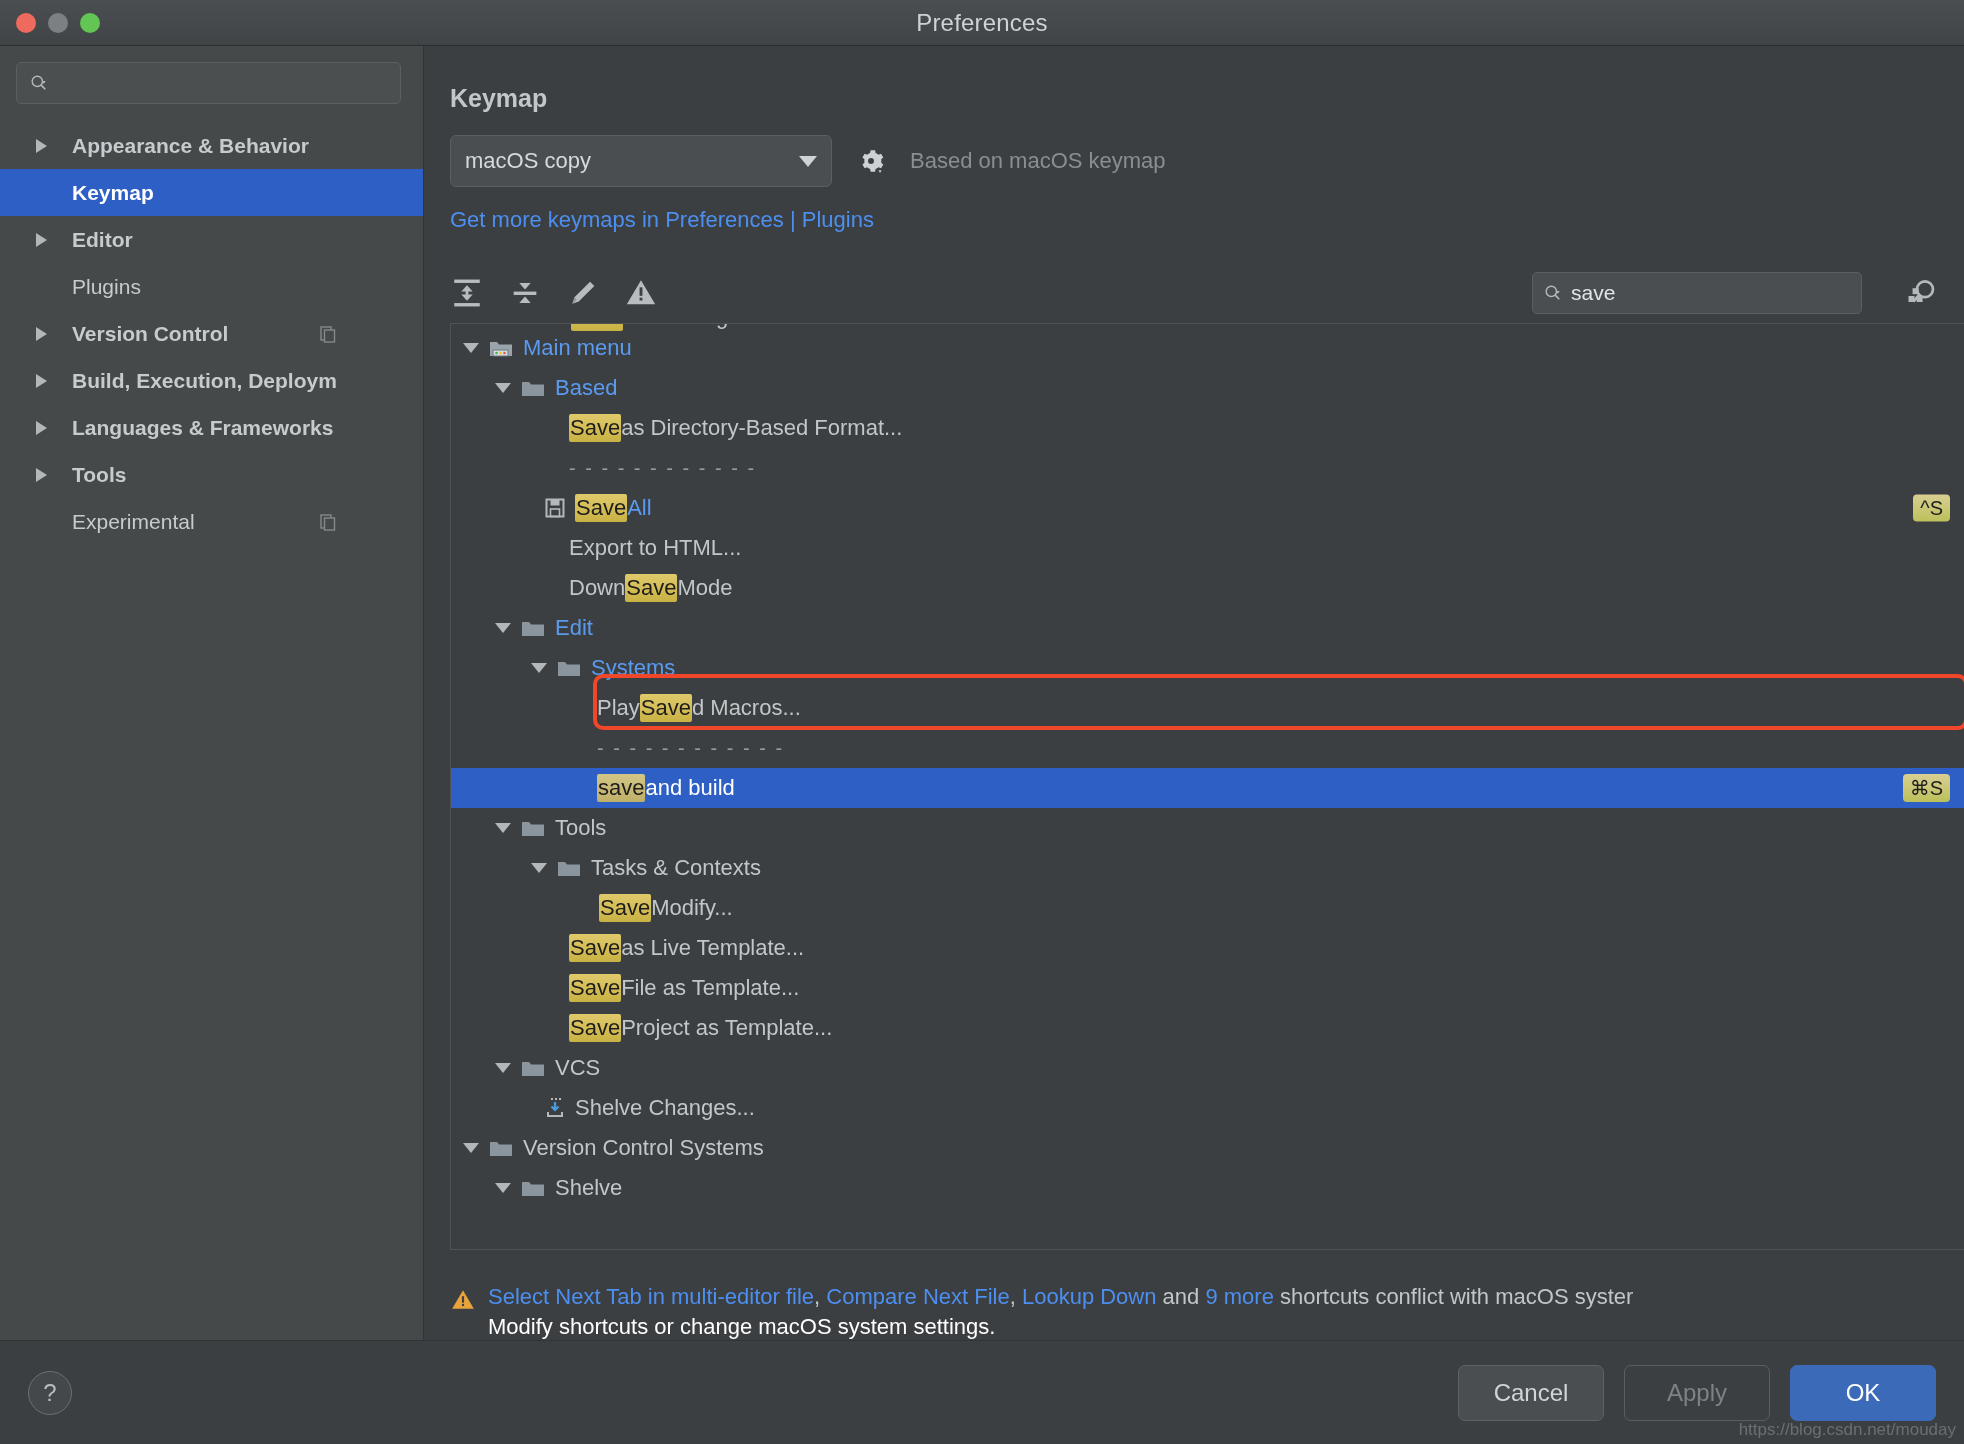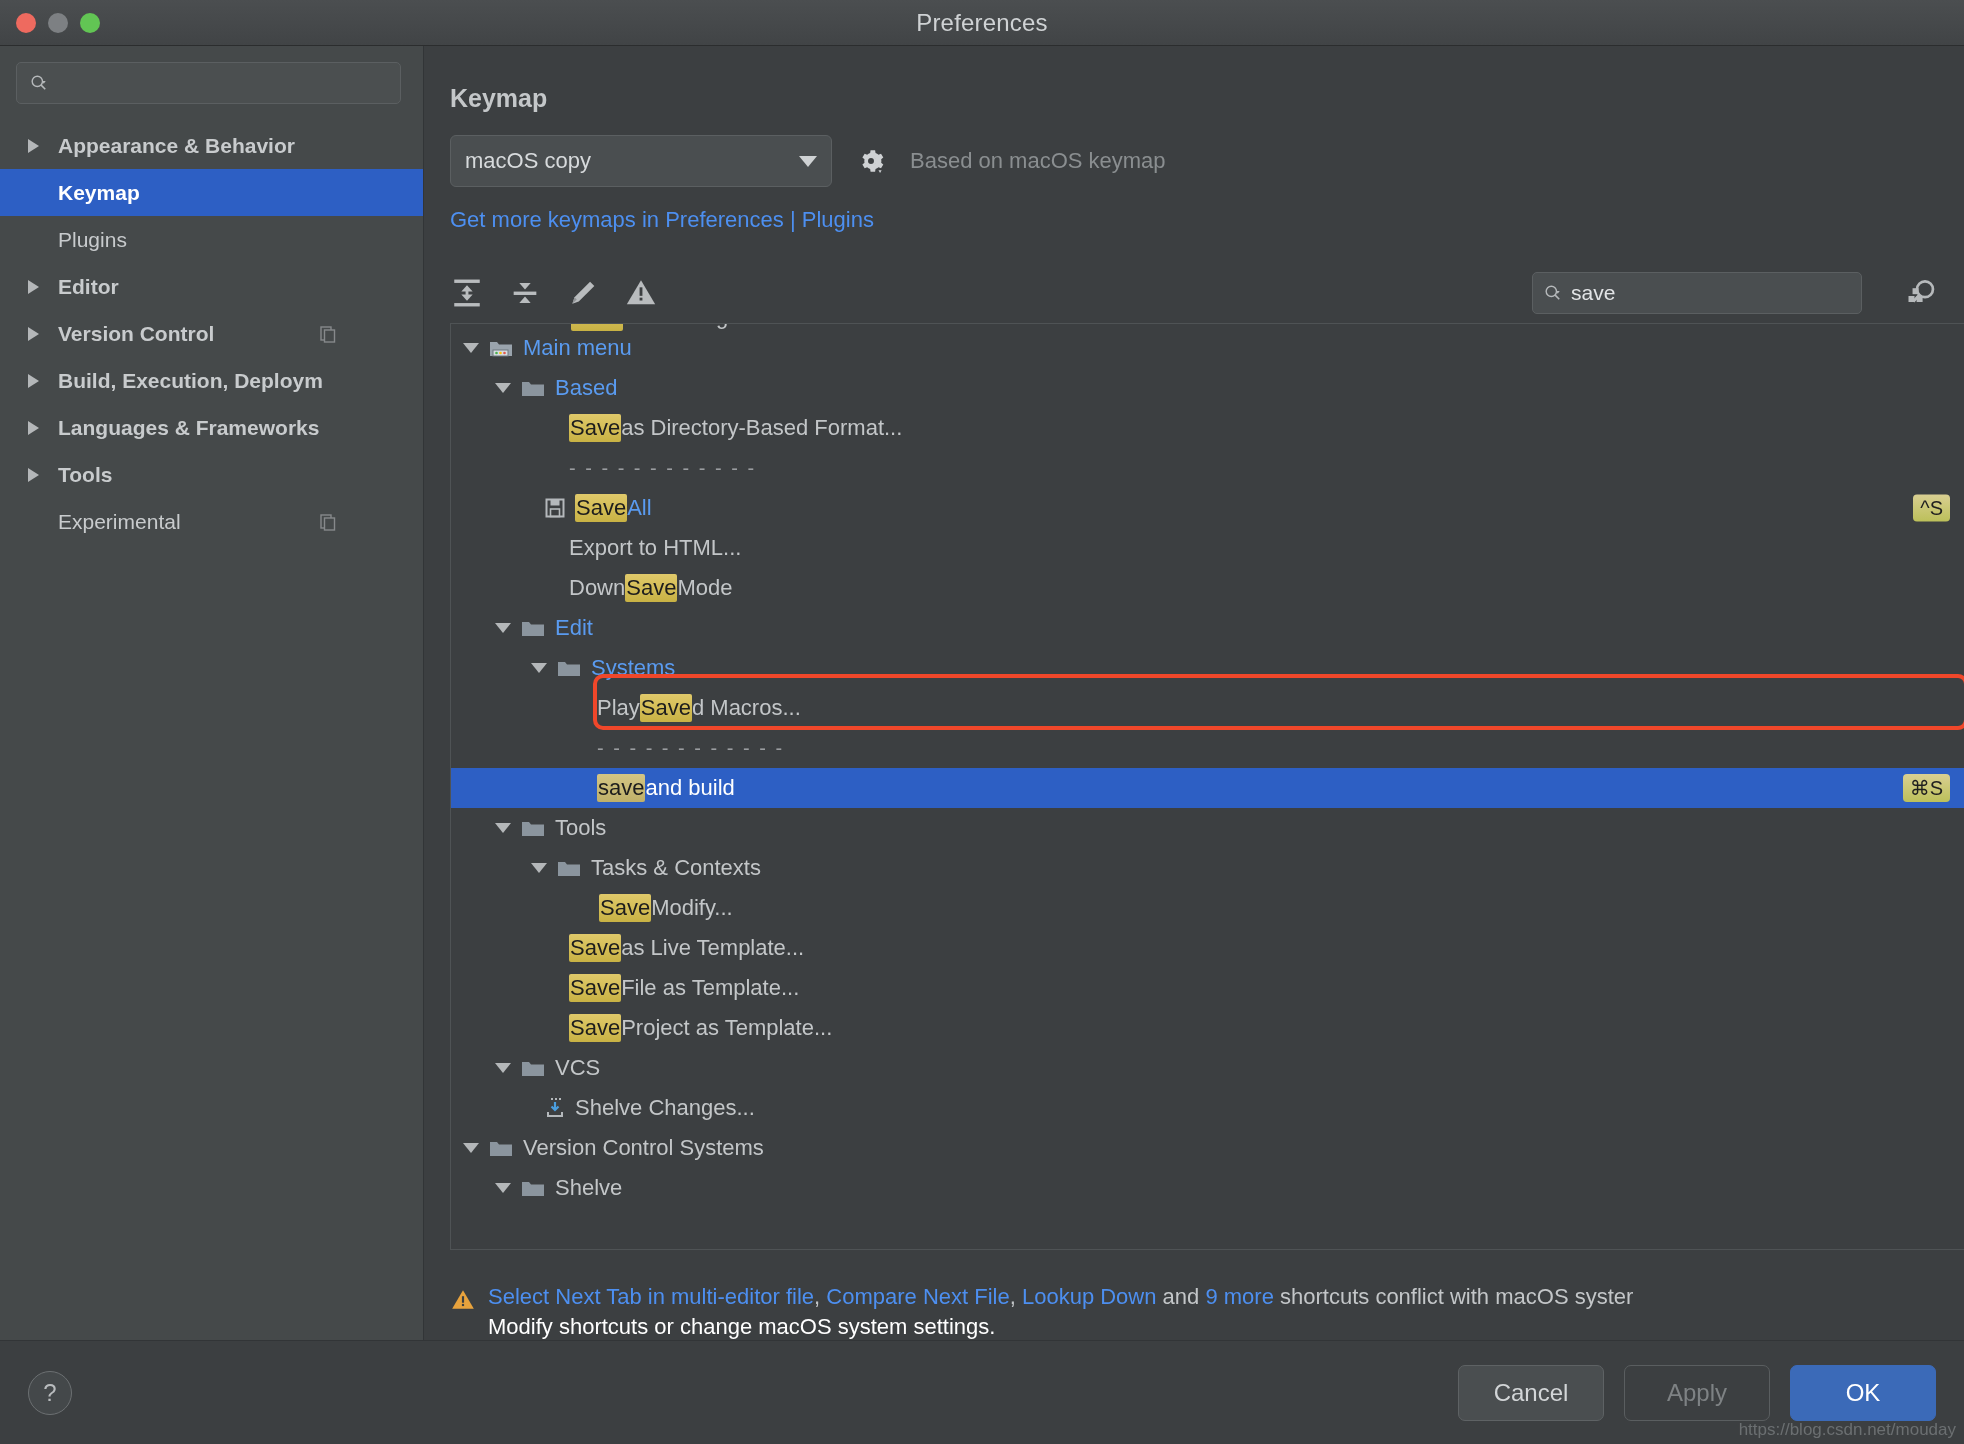--- a/index.html
+++ b/index.html
@@ -48,21 +48,21 @@
     padding: 0 12px; gap: 6px;
   }
   .sb-search input {
     flex: 1; background: transparent; border: 0; outline: 0;
     color: #d6d6d6; font-size: 17px; font-family: "Liberation Sans", sans-serif;
   }
   .magn { width: 20px; height: 20px; flex: 0 0 20px; }
   .nav { margin-top: 8px; }
   .nav-item {
     height: 47px; display: flex; align-items: center;
-    padding-left: 28px; gap: 19px; color: #c8cbcd; font-size: 21px;
+    padding-left: 36px; gap: 25px; color: #c8cbcd; font-size: 21px;
     position: relative; cursor: default;
   }
   .nav-item.bold { font-weight: bold; }
   .nav-item.selected { background: #2d5fc4; color: #ffffff; }
   .nav-item .arrow {
     width: 0; height: 0; flex: 0 0 11px;
     border-left: 11px solid #b4b7b9;
     border-top: 7px solid transparent; border-bottom: 7px solid transparent;
   }
   .nav-item .arrow.hidden { border-left-color: transparent; }
@@ -234,28 +234,28 @@
         <div class="nav-item bold">
           <span class="arrow"></span>
           <span class="nav-label">Appearance &amp; Behavior</span>
         </div>
 
         <div class="nav-item bold selected">
           <span class="arrow hidden"></span>
           <span class="nav-label">Keymap</span>
         </div>
 
+        <div class="nav-item bold">
+          <span class="arrow"></span>
+          <span class="nav-label">Editor</span>
+        </div>
+
         <div class="nav-item">
           <span class="arrow hidden"></span>
           <span class="nav-label">Plugins</span>
-        </div>
-
-        <div class="nav-item bold">
-          <span class="arrow"></span>
-          <span class="nav-label">Editor</span>
         </div>
 
         <div class="nav-item bold">
           <span class="arrow"></span>
           <span class="nav-label">Version Control</span>
           <svg class="nav-badge" viewBox="0 0 18 18">
             <rect x="2" y="2" width="10" height="13" fill="none" stroke="#a9acae" stroke-width="1.4"></rect>
             <rect x="5.5" y="5" width="10" height="12" fill="#45494a" stroke="#a9acae" stroke-width="1.4"></rect>
           </svg>
         </div>

